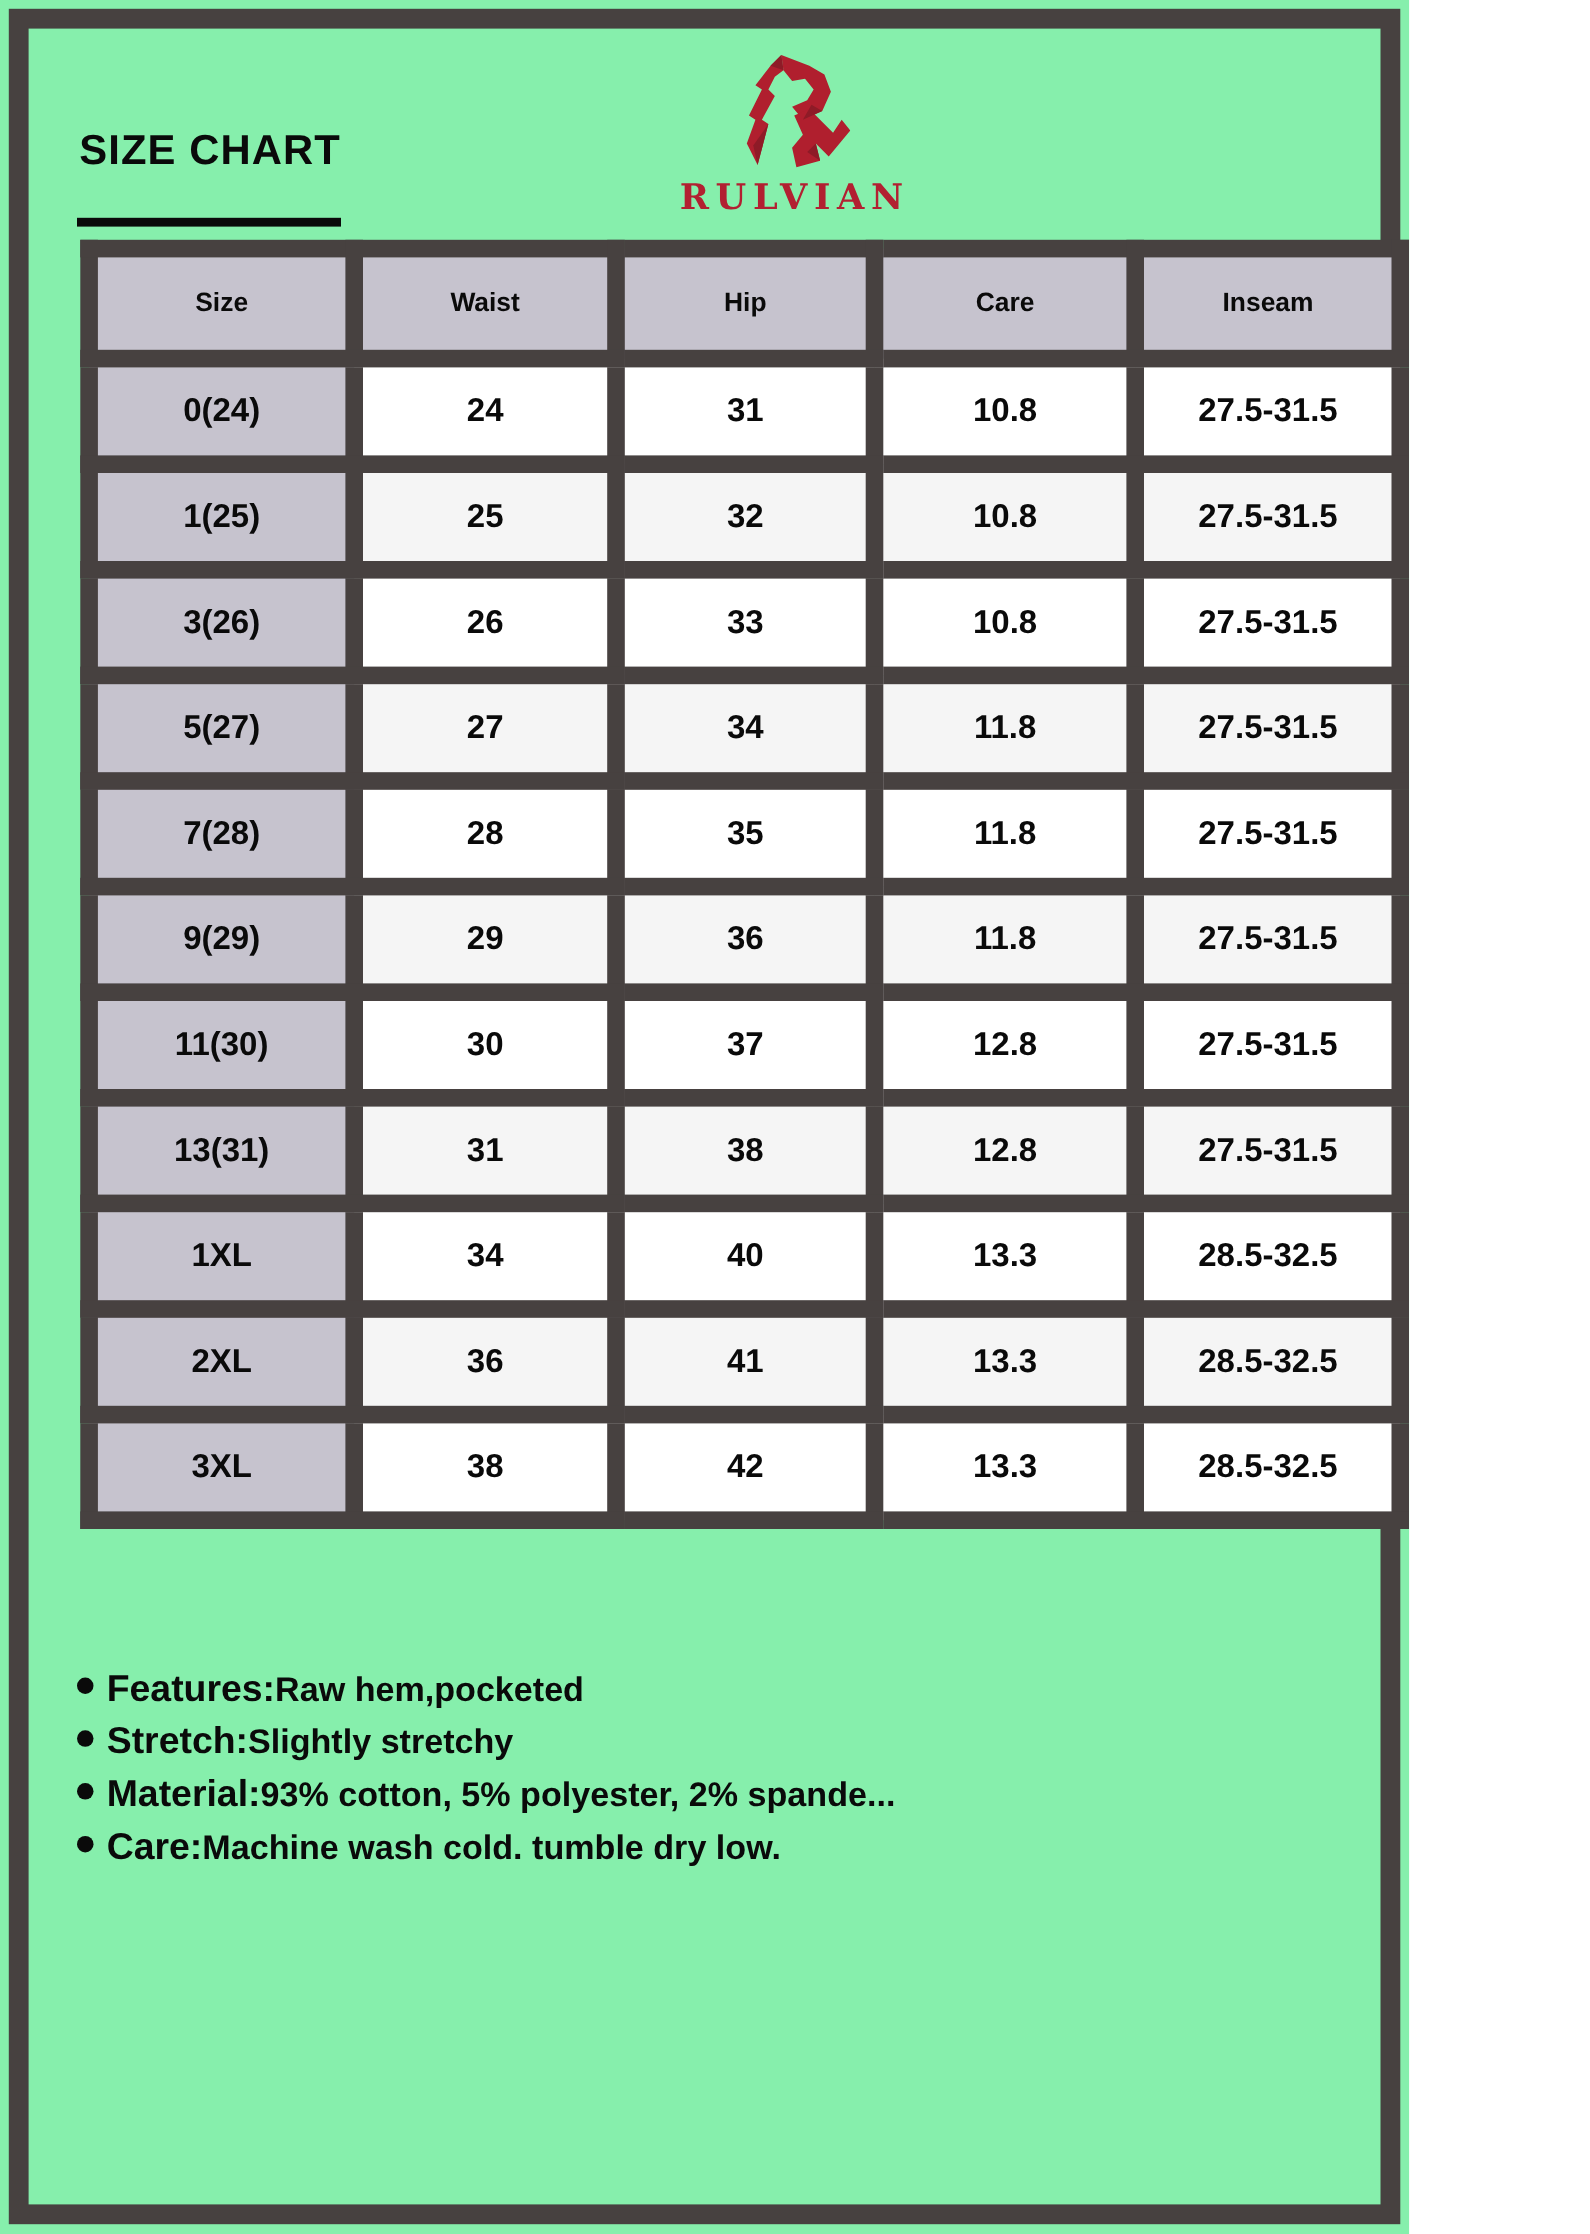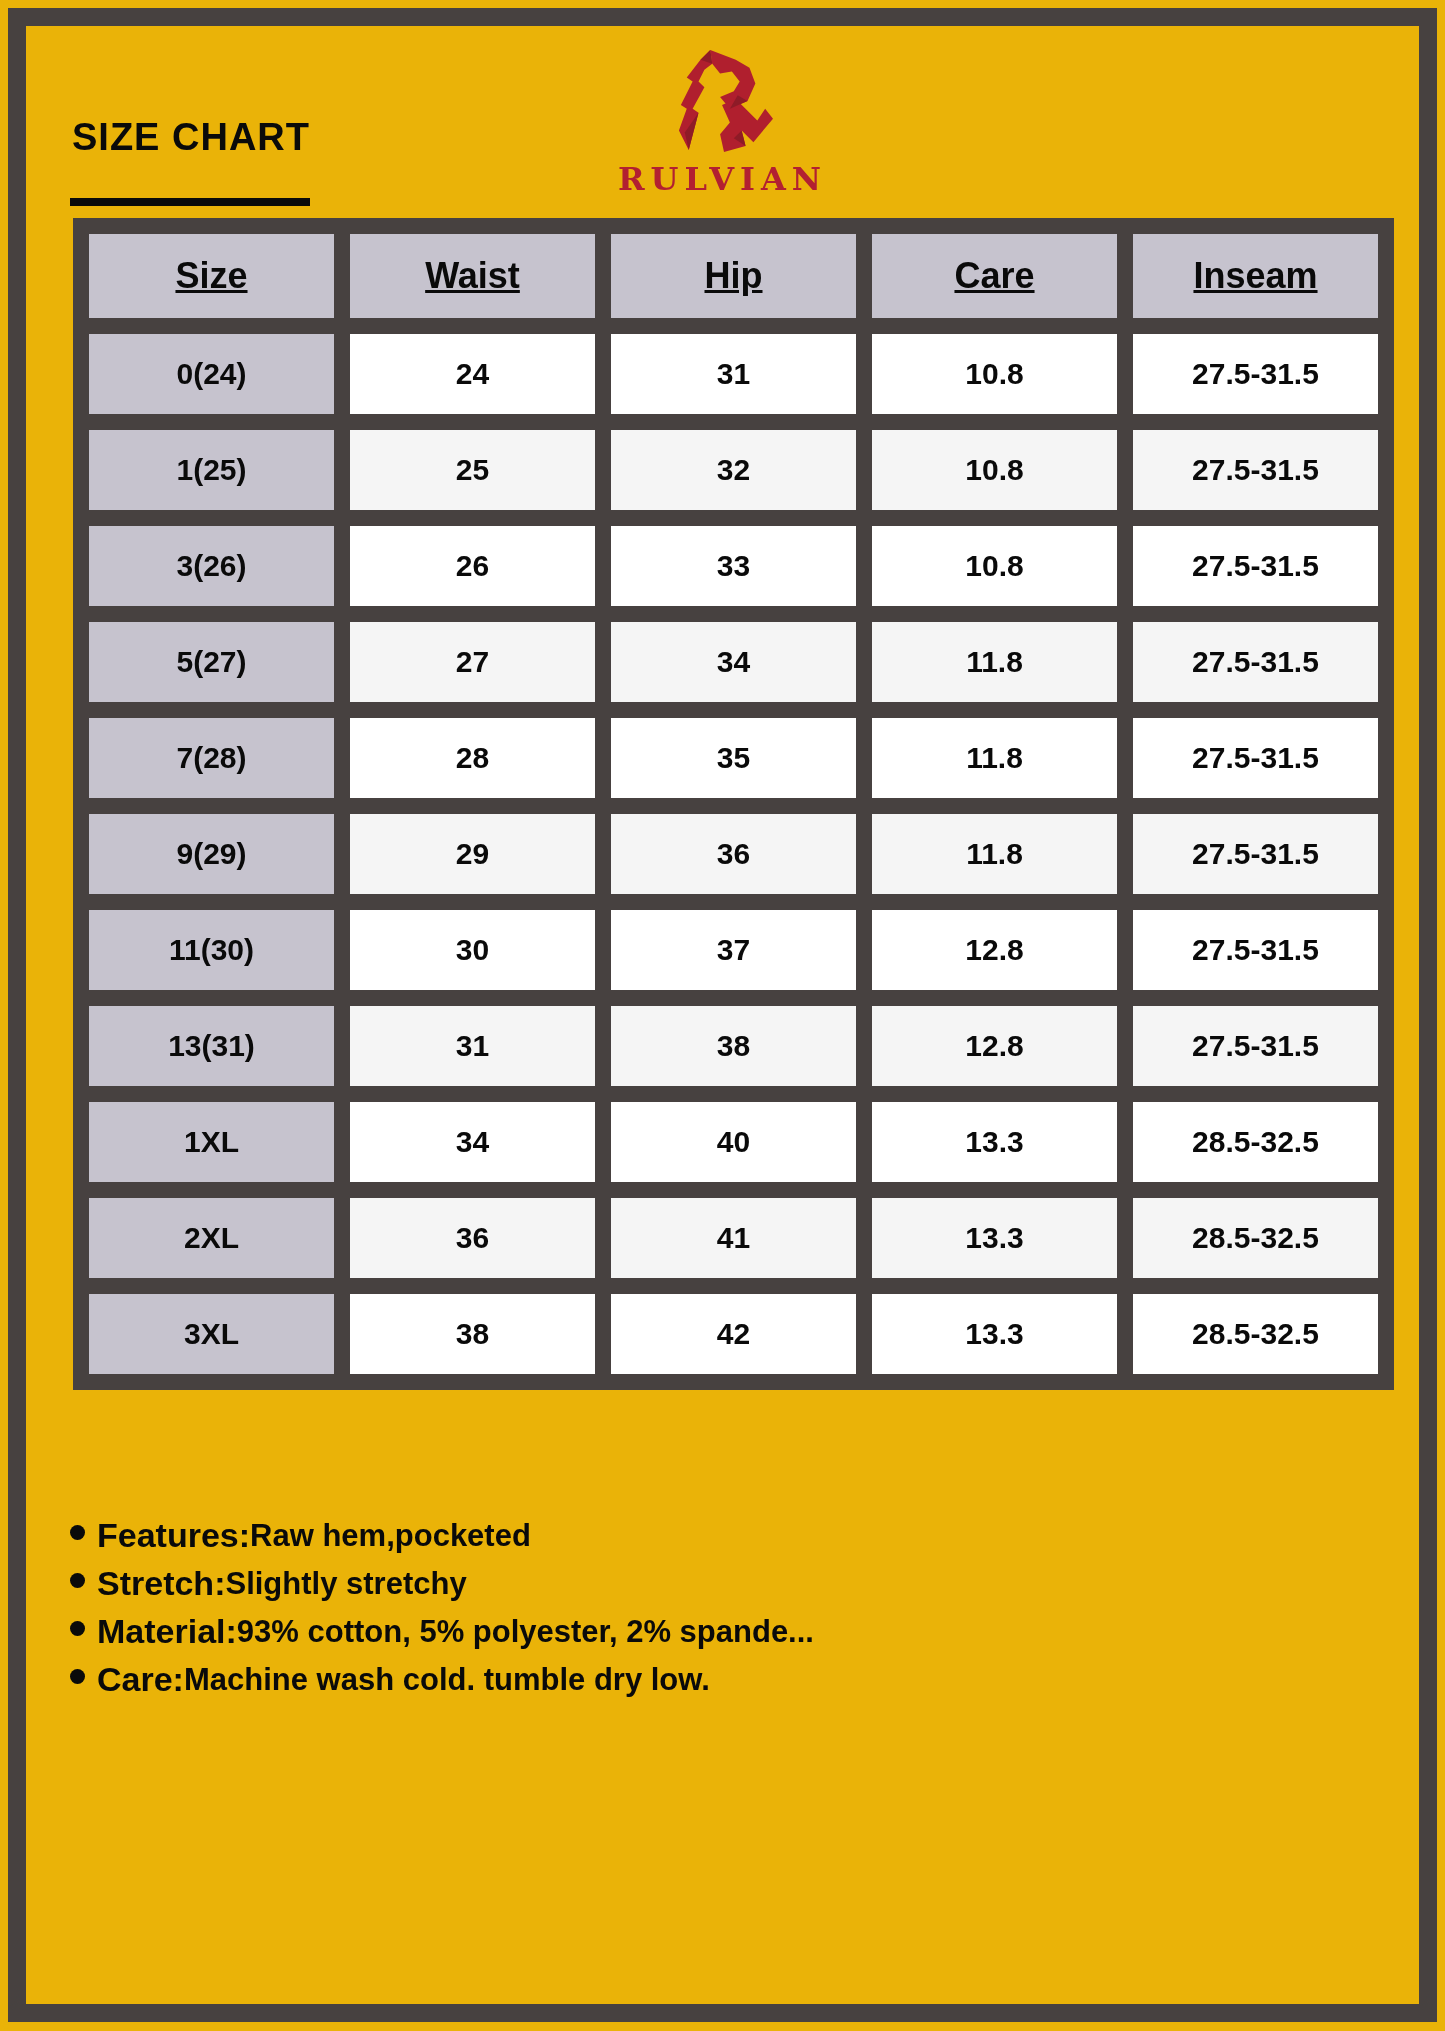--- a/index.html
+++ b/index.html
@@ -1,19 +1,19 @@
 <!DOCTYPE html>
 <html><head>
 <meta charset="utf-8">
 <style>
   html,body{margin:0;padding:0;background:#ffffff;}
   .page{
     position:relative;
-    width:1445px;height:2031px;
-    background:#eab308;
+    width:1281px;height:2031px;
+    background:#86efac;
     font-family:"Liberation Sans",sans-serif;
     color:#0a0a0a;
     overflow:hidden;
   }
   .frame{
     position:absolute;
     left:8px;top:8px;right:8px;bottom:9px;
     border:18px solid #474140;
     pointer-events:none;
   }
@@ -57,22 +57,21 @@
     width:245px;
     text-align:center;
     vertical-align:middle;
     padding:0;
     font-weight:bold;
     color:#0a0a0a;
   }
   .size-table th{
     height:84px;
     background:#c6c3ce;
-    font-size:36px;
-    text-decoration:underline;
+    font-size:24px;
   }
   .size-table td{
     height:80px;
     font-size:30px;
     background:#ffffff;
   }
   .size-table td:first-child{background:#c6c3ce;}
   .size-table tbody tr:nth-child(even) td:not(:first-child){background:#f5f5f5;}
   .details{
     position:absolute;

